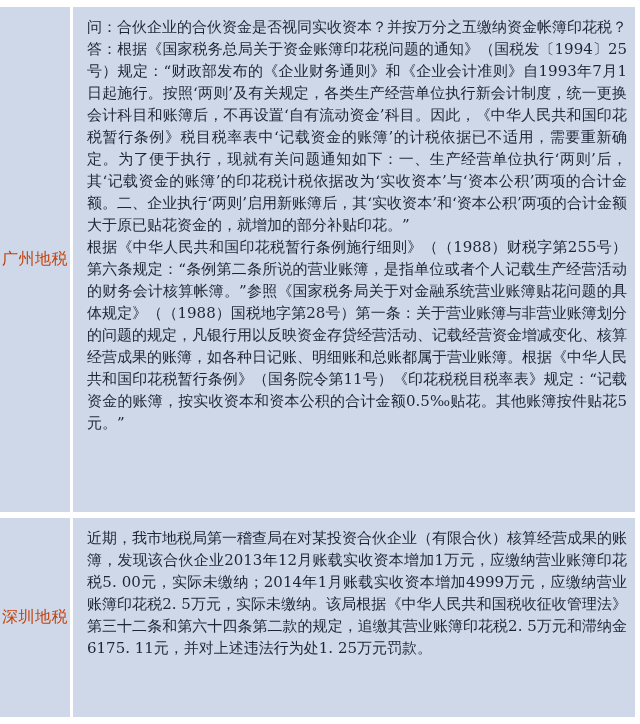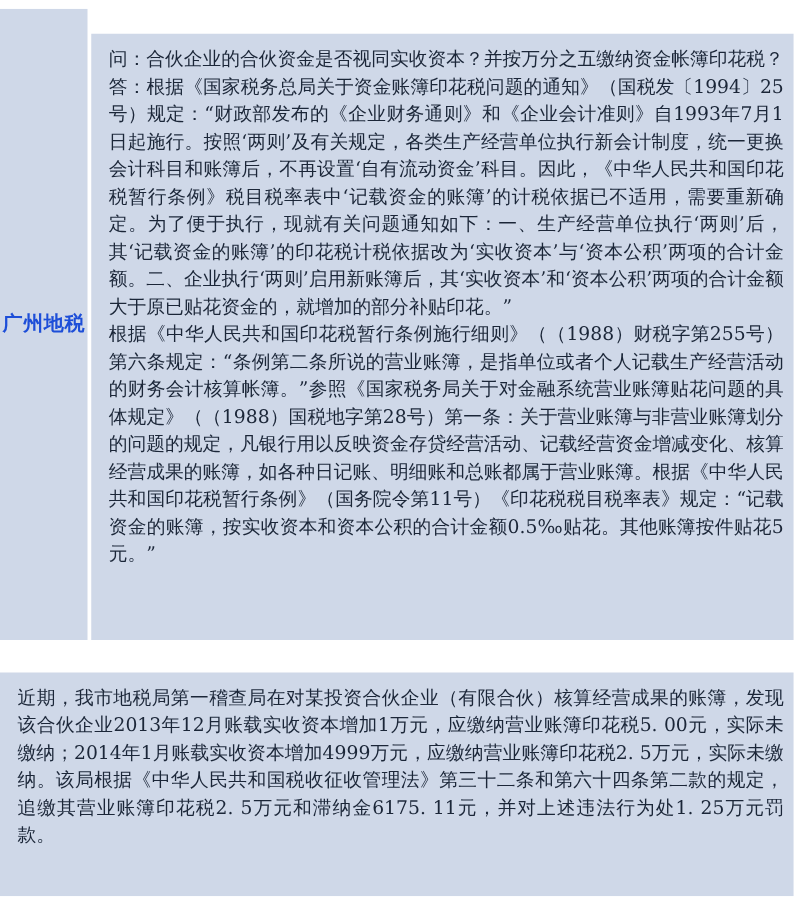--- a/index.html
+++ b/index.html
@@ -29,36 +29,35 @@
     overflow: hidden;
   }
   .doc-row.row-guangzhou { height: 505px; }
   .doc-row.row-shenzhen  { height: 199px; }
   .label-cell {
     flex: 0 0 70px;
     background: #cfd8e8;
     display: flex;
     align-items: center;
     justify-content: center;
-    font-weight: bold;
+    font-weight: normal;
     font-size: 16px;
     letter-spacing: 0.5px;
-    color: #1d4ed8;
+    color: #c2410c;
     text-align: center;
   }
   .content-cell {
     flex: 1;
     background: #cfd8e8;
     box-sizing: border-box;
     padding: 9px 8px 8px 14px;
     color: #1b2638;
     font-size: 15px;
     line-height: 22px;
     overflow: hidden;
-    margin-top: 20px;
   }
   .content-cell p {
     margin: 0;
     text-align: justify;
     word-break: break-all;
   }
 </style>
 </head>
 <body>
 
@@ -67,18 +66,19 @@
   <div class="doc-row row-guangzhou">
     <div class="label-cell">广州地税</div>
     <div class="content-cell">
       <p>问：合伙企业的合伙资金是否视同实收资本？并按万分之五缴纳资金帐簿印花税？</p>
       <p>答：根据《国家税务总局关于资金账簿印花税问题的通知》（国税发〔1994〕25号）规定：“财政部发布的《企业财务通则》和《企业会计准则》自1993年7月1日起施行。按照‘两则’及有关规定，各类生产经营单位执行新会计制度，统一更换会计科目和账簿后，不再设置‘自有流动资金’科目。因此，《中华人民共和国印花税暂行条例》税目税率表中‘记载资金的账簿’的计税依据已不适用，需要重新确定。为了便于执行，现就有关问题通知如下：一、生产经营单位执行‘两则’后，其‘记载资金的账簿’的印花税计税依据改为‘实收资本’与‘资本公积’两项的合计金额。二、企业执行‘两则’启用新账簿后，其‘实收资本’和‘资本公积’两项的合计金额大于原已贴花资金的，就增加的部分补贴印花。”</p>
       <p>根据《中华人民共和国印花税暂行条例施行细则》（（1988）财税字第255号）第六条规定：“条例第二条所说的营业账簿，是指单位或者个人记载生产经营活动的财务会计核算帐簿。”参照《国家税务局关于对金融系统营业账簿贴花问题的具体规定》（（1988）国税地字第28号）第一条：关于营业账簿与非营业账簿划分的问题的规定，凡银行用以反映资金存贷经营活动、记载经营资金增减变化、核算经营成果的账簿，如各种日记账、明细账和总账都属于营业账簿。根据《中华人民共和国印花税暂行条例》（国务院令第11号）《印花税税目税率表》规定：“记载资金的账簿，按实收资本和资本公积的合计金额0.5‰贴花。其他账簿按件贴花5元。”</p>
     </div>
   </div>
 
   <div class="doc-row row-shenzhen">
+    <div class="label-cell">深圳地税</div>
     <div class="content-cell">
       <p>近期，我市地税局第一稽查局在对某投资合伙企业（有限合伙）核算经营成果的账簿，发现该合伙企业2013年12月账载实收资本增加1万元，应缴纳营业账簿印花税5. 00元，实际未缴纳；2014年1月账载实收资本增加4999万元，应缴纳营业账簿印花税2. 5万元，实际未缴纳。该局根据《中华人民共和国税收征收管理法》第三十二条和第六十四条第二款的规定，追缴其营业账簿印花税2. 5万元和滞纳金6175. 11元，并对上述违法行为处1. 25万元罚款。</p>
     </div>
   </div>
 
 </div>
 
 </body></html>

